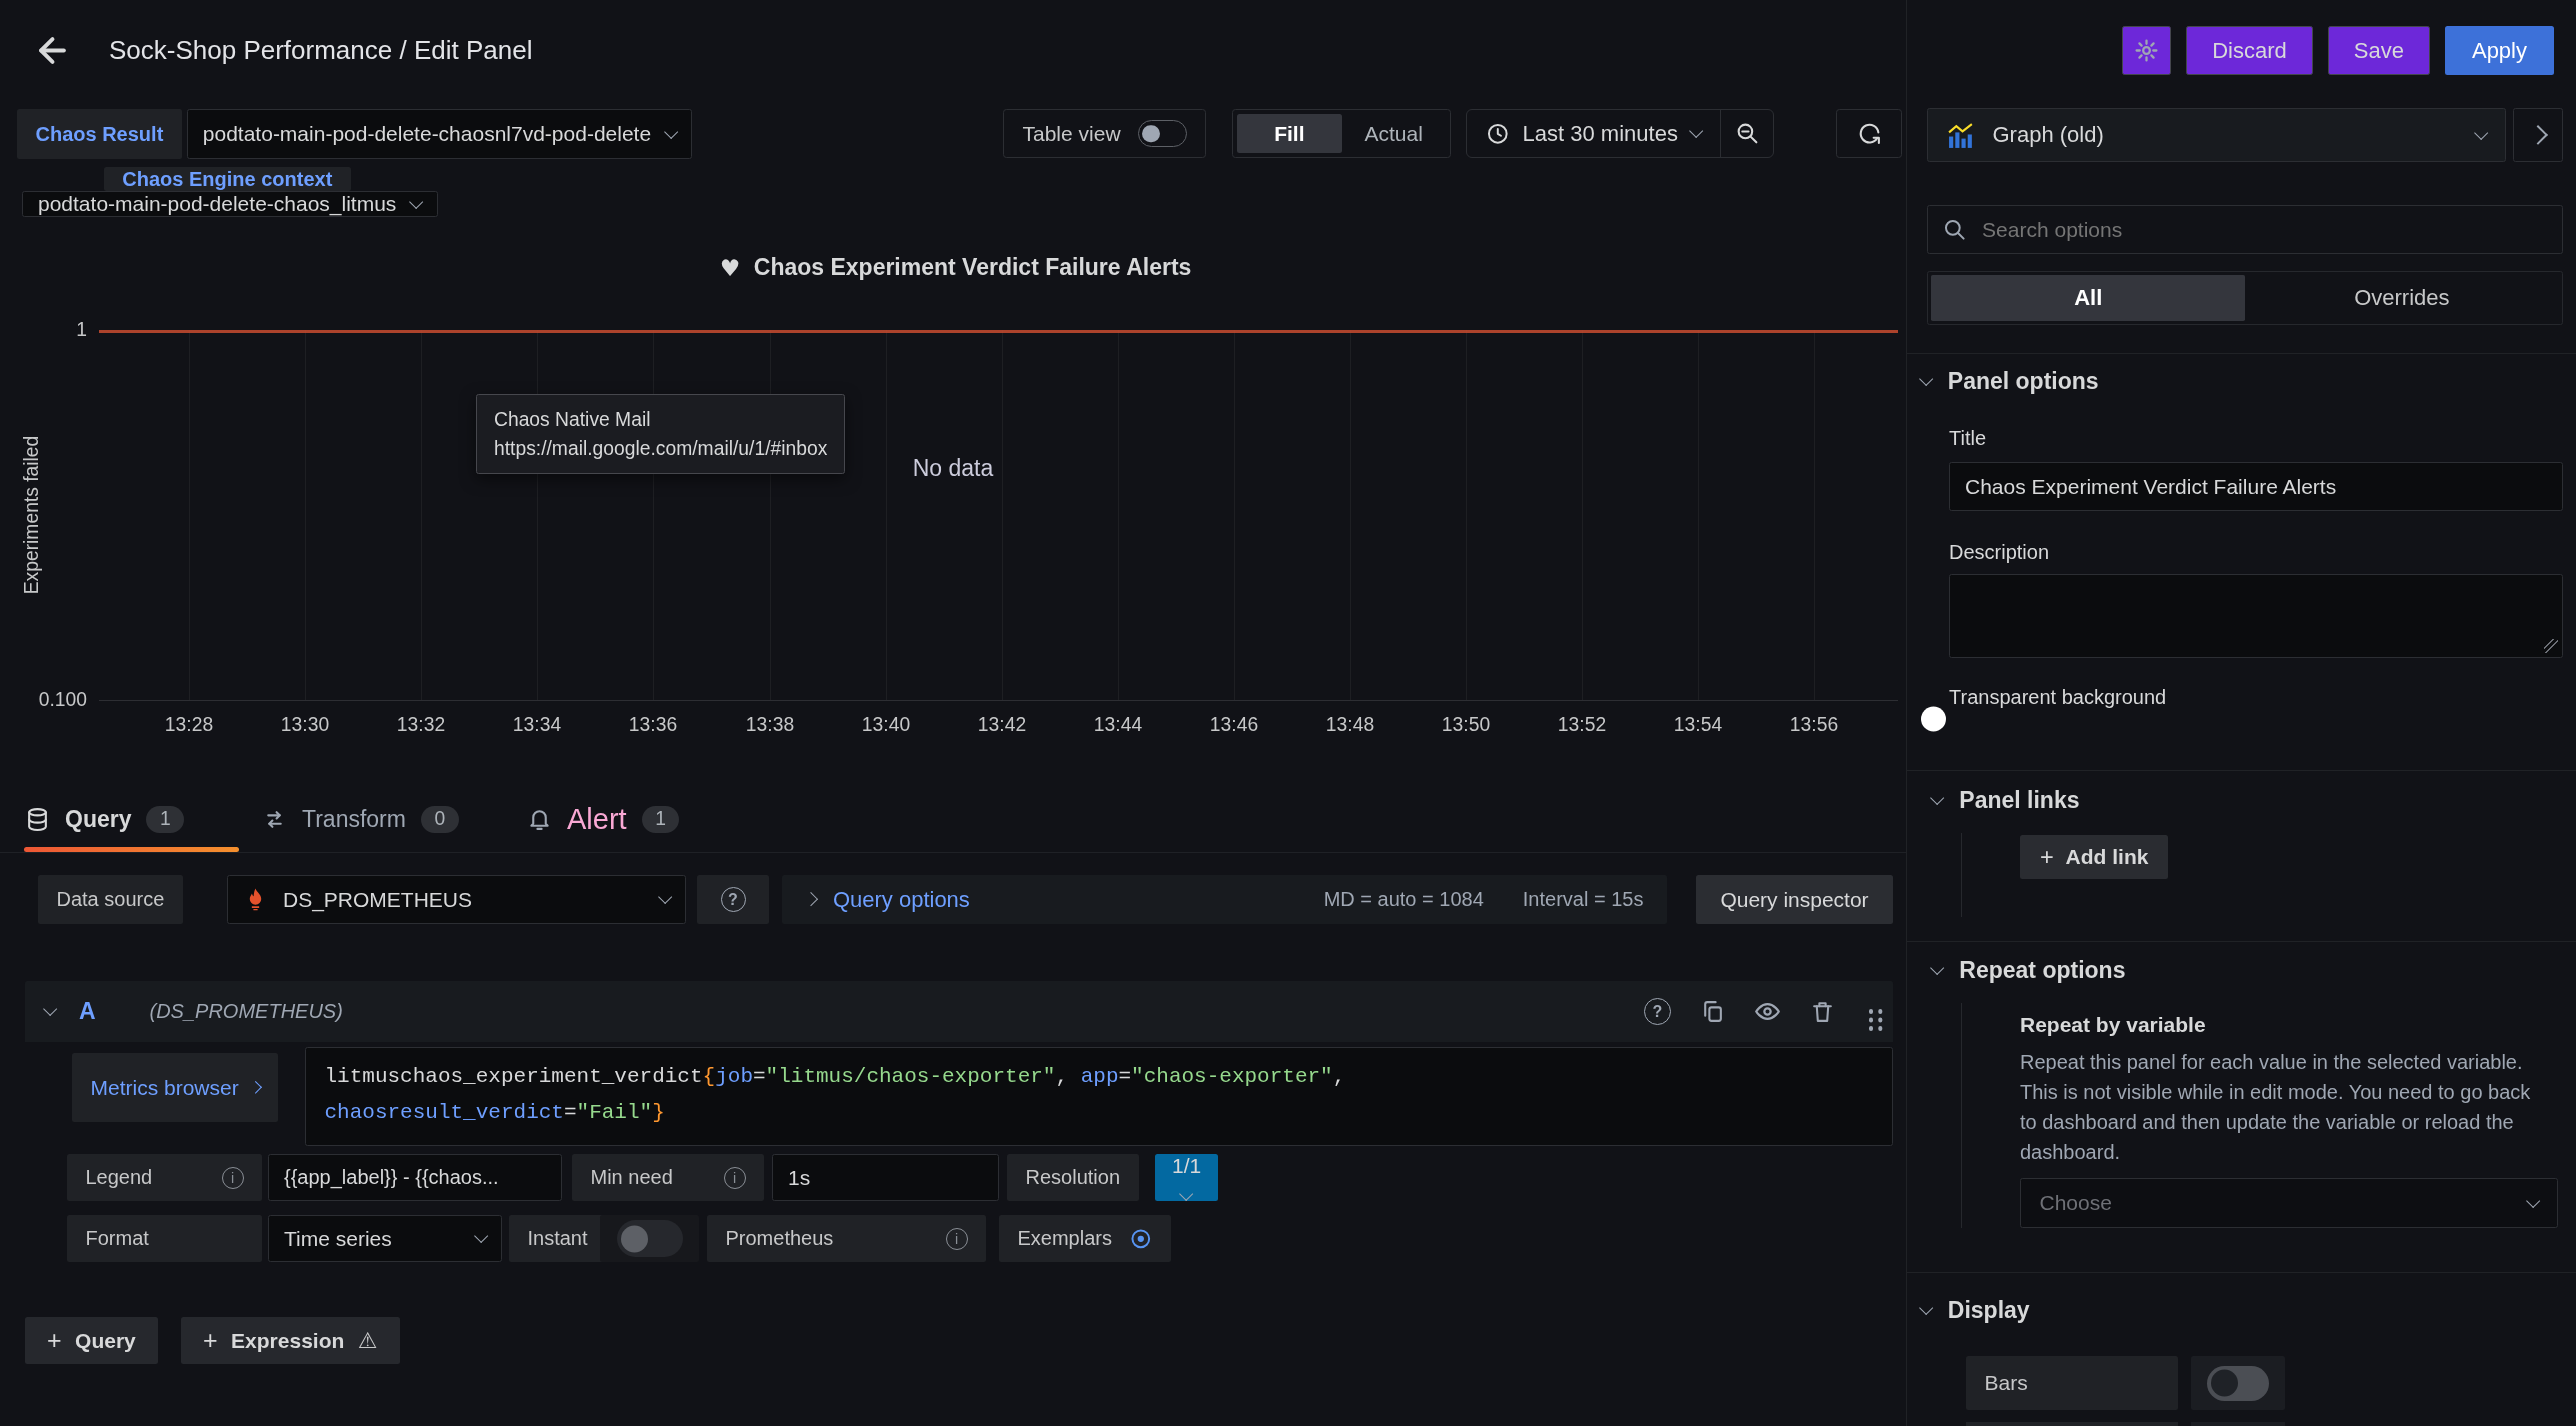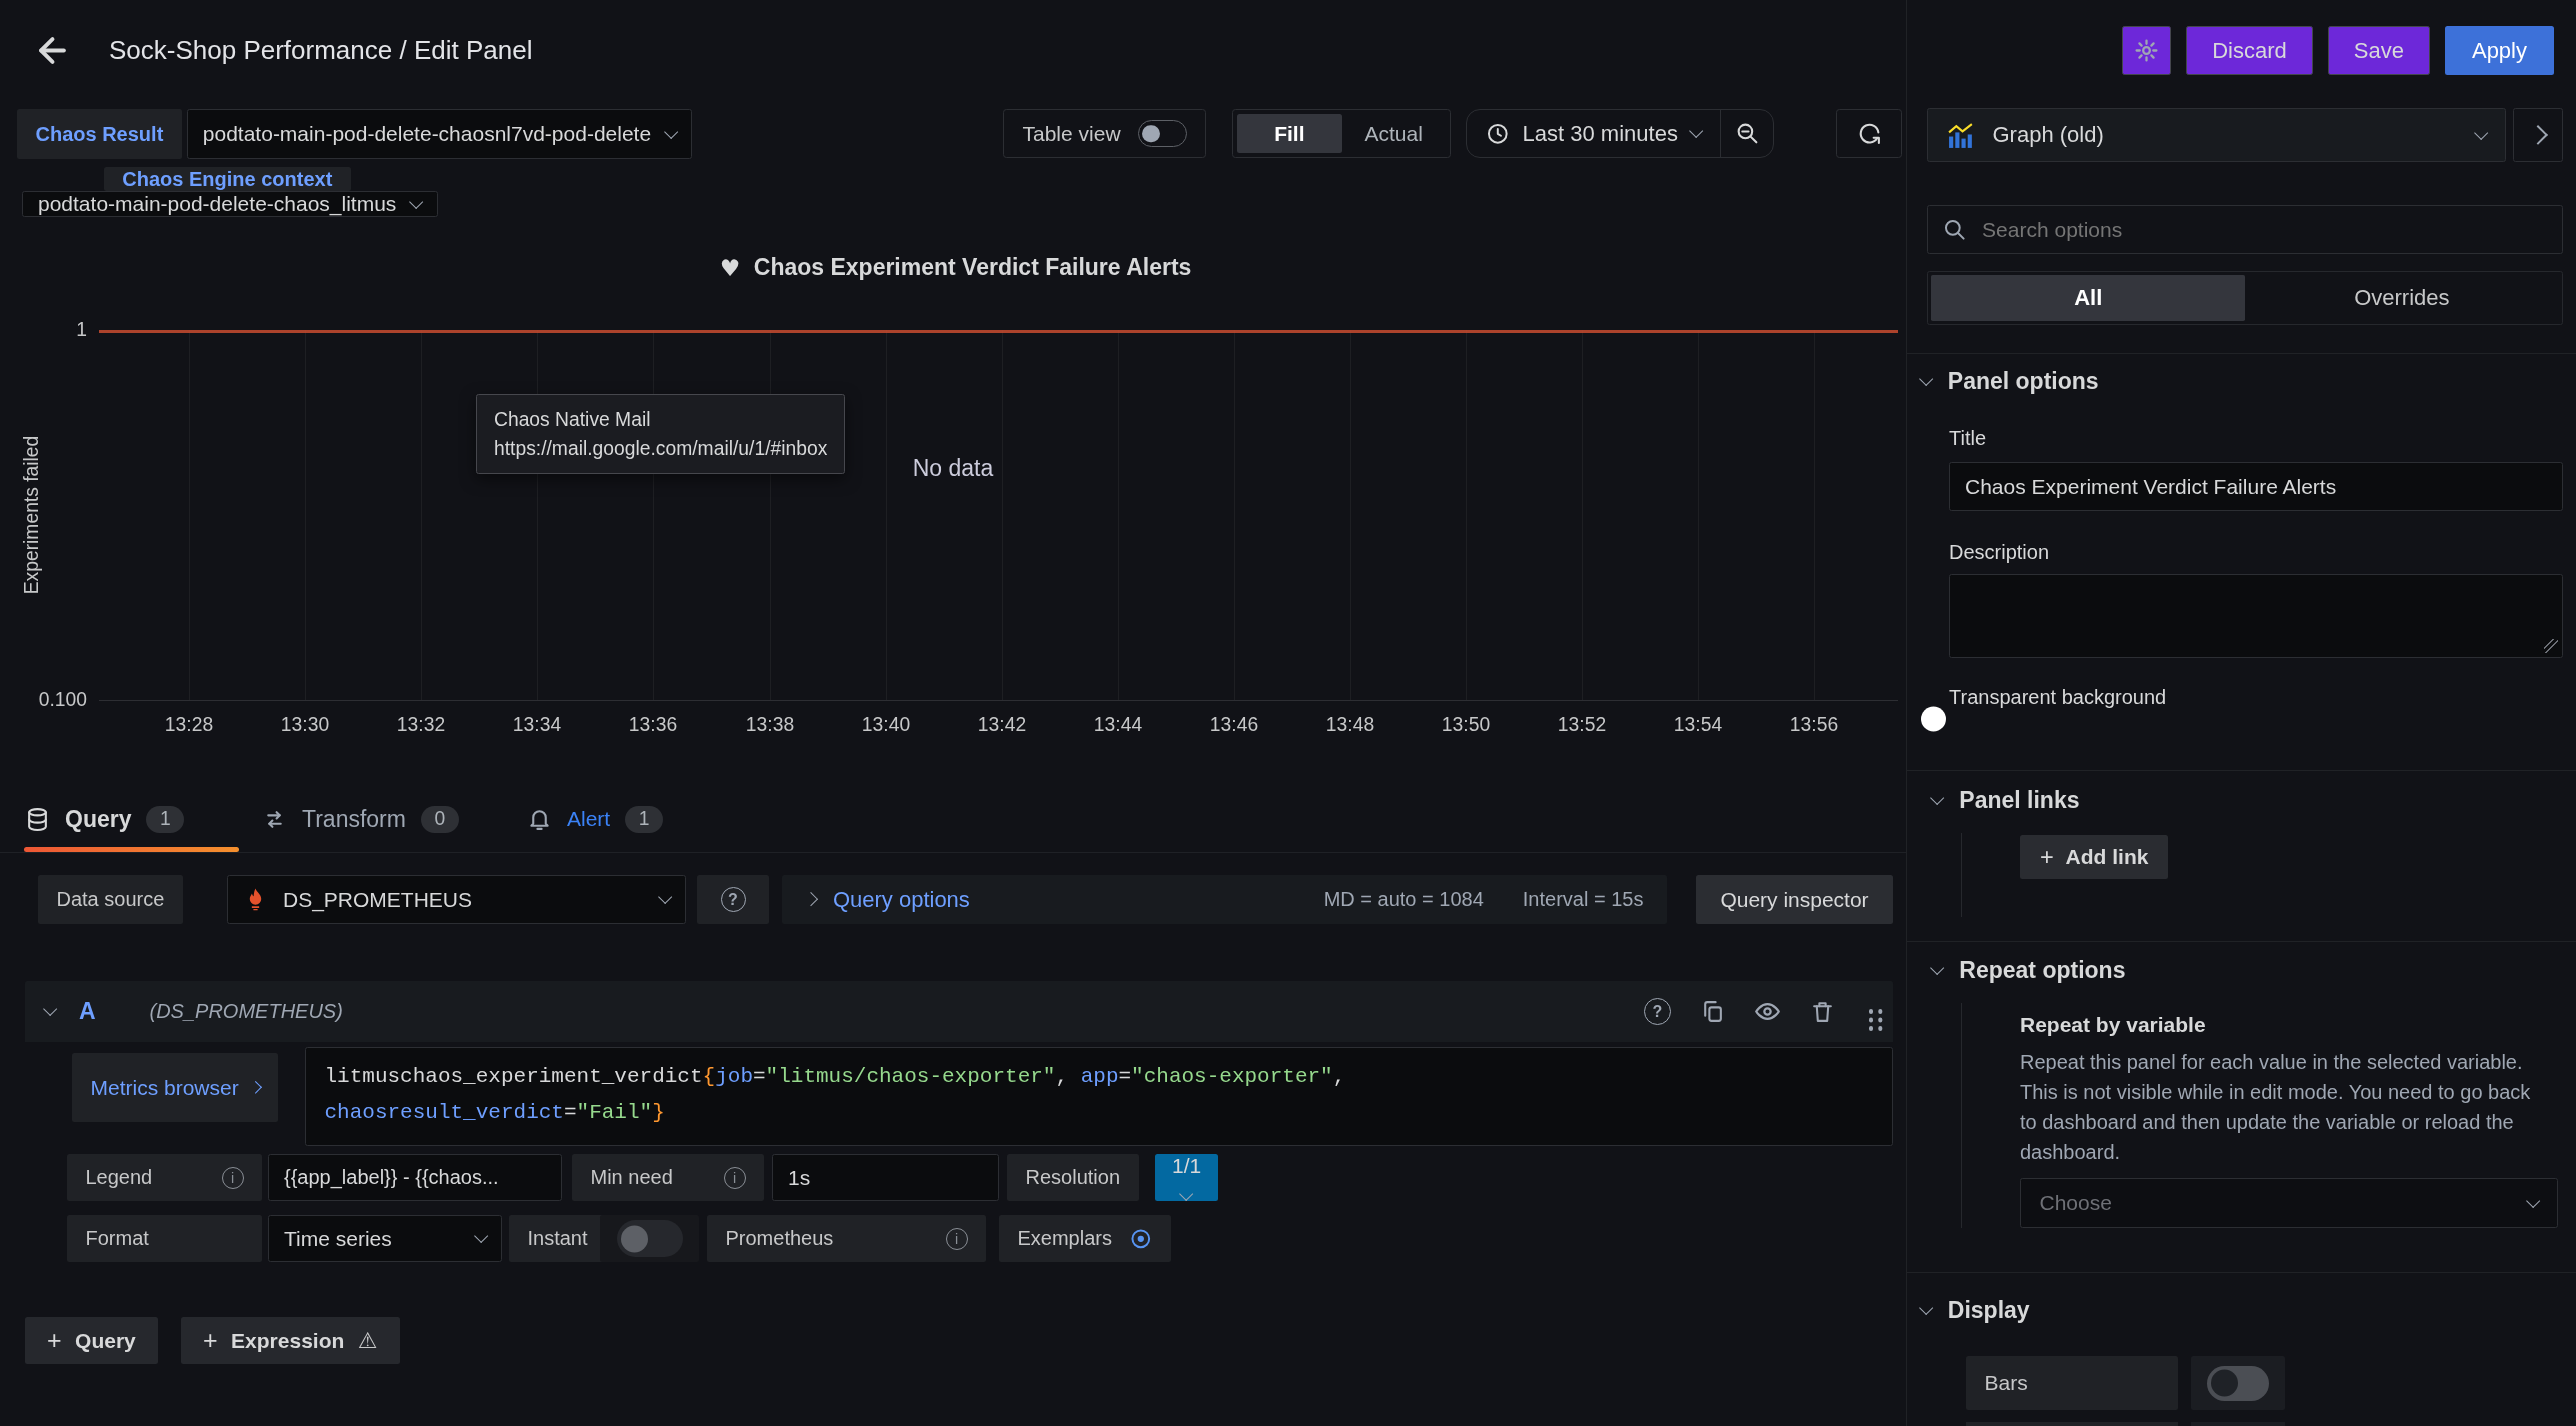--- a/index.html
+++ b/index.html
@@ -93,21 +93,21 @@
     <span class="tgl" style="width:49px;height:27px;background:#111217;border:1.7px solid #5d6066;">
       <span class="knob" style="left:3.4px;width:17.7px;height:17.7px;background:#9fa7b3;"></span>
     </span>
   </div>
 
   <div class="abs row" style="left:1232px;top:109px;height:49px;width:219px;border:0.8px solid #2c2e33;border-radius:3.4px;box-sizing:border-box;padding:4.2px;background:#111217;">
     <div class="btn" style="flex:1;height:100%;background:#34363d;color:#ffffff;font-weight:700;font-size:21px;">Fill</div>
     <div class="btn" style="flex:1;height:100%;color:#aeb4ba;font-weight:400;font-size:21px;">Actual</div>
   </div>
 
-  <div class="abs row" style="left:1466px;top:109px;height:49px;border:0.8px solid #2c2e33;border-radius:14px;box-sizing:border-box;">
+  <div class="abs row" style="left:1466px;top:109px;height:49px;border:0.8px solid #2c2e33;border-radius:6px;box-sizing:border-box;">
     <div class="row" style="padding:0 18.5px;gap:13.5px;height:100%;">
       <svg class="ic ic-light" width="23.6" height="23.6" viewBox="0 0 24 24">
           <circle cx="12" cy="12" r="9"></circle>
           <path d="M12 7v5l3.2 2"></path>
         </svg>
       <span style="font-size:22px;font-weight:500;color:#d8d9da;">Last 30 minutes</span>
       <span class="chev chev-d"></span>
     </div>
     <div style="width:0.8px;height:100%;background:#2c2e33;"></div>
     <div class="row" style="width:52px;height:100%;justify-content:center;">
@@ -200,21 +200,21 @@
         </svg>
       <span style="font-size:23px;color:#9fa7b3;">Transform</span>
       <span class="badge">0</span>
     </div>
 
     <div class="abs row" style="left:527px;top:0;height:66px;gap:15px;">
       <svg class="ic" width="25" height="25" viewBox="0 0 24 24">
           <path d="M6 16v-6a6 6 0 0 1 12 0v6l1.8 2H4.2z"></path>
           <path d="M10 21h4"></path>
         </svg>
-      <span style="font-size:21px;color:#3b82f6;">Alert</span>
+      <span style="font-size:29px;color:#f9a8d4;">Alert</span>
       <span class="badge">1</span>
     </div>
   </div>
 
   <div class="chip abs" style="left:38px;top:875px;height:49px;">Data source</div>
   <div class="inputbox abs row" style="left:227px;top:875px;width:459px;height:49px;gap:15px;">
     <svg width="25" height="25" viewBox="0 0 24 24">
         <path fill="#e6522c" d="M12 1.5c.9 3.2 5.5 5.6 5.5 10a5.5 5.5 0 0 1-11 0c0-2.2 1.1-3.4 2.1-5.3.4 1.9 1.6 2.7 1.6 2.7C10.5 6 10.8 3.6 12 1.5z"></path>
         <path fill="#e6522c" d="M8.5 18.5h7v1.6h-7zM10 21h4v1.4h-4z"></path>
       </svg>

